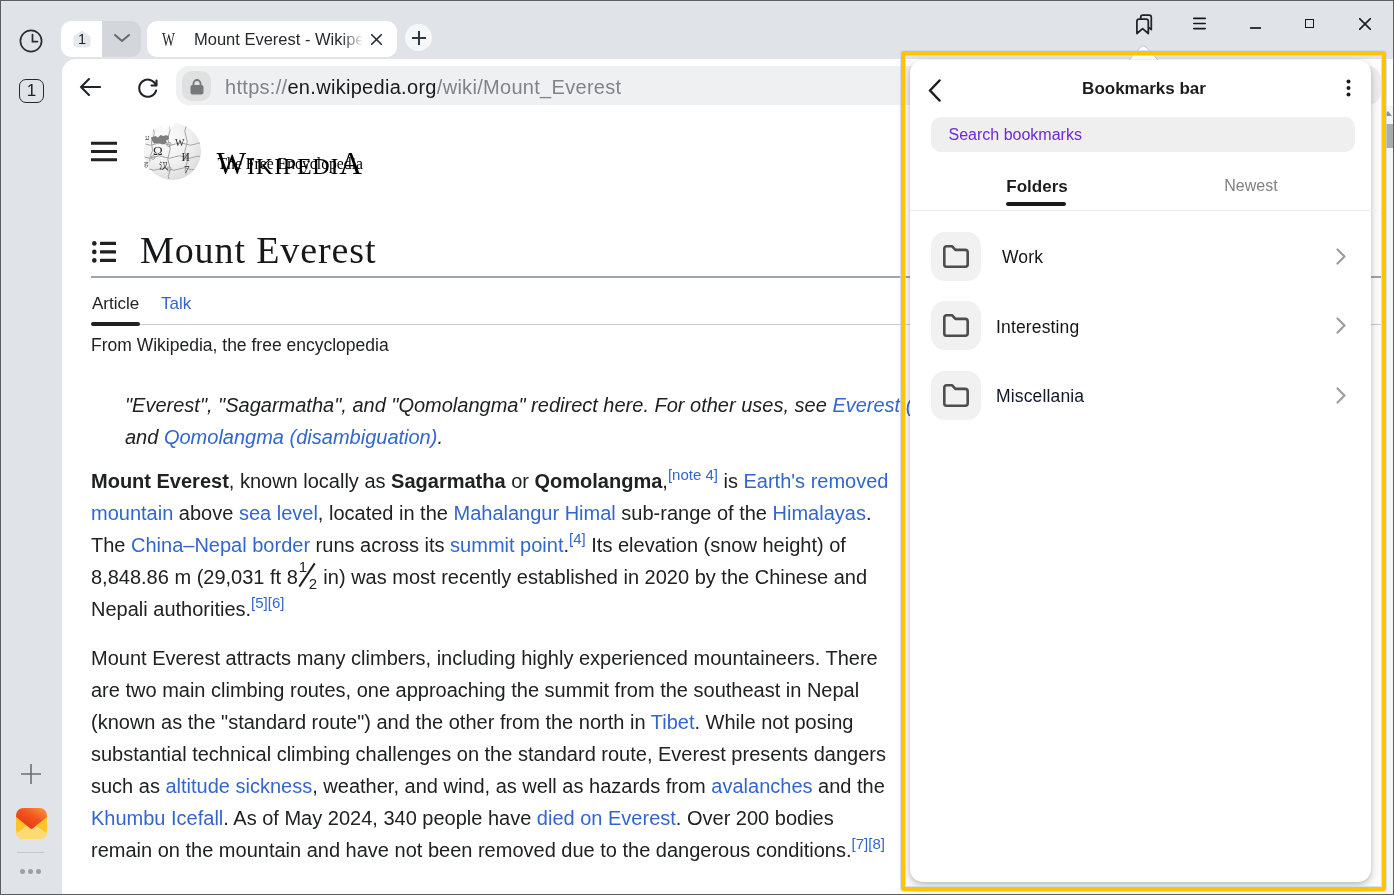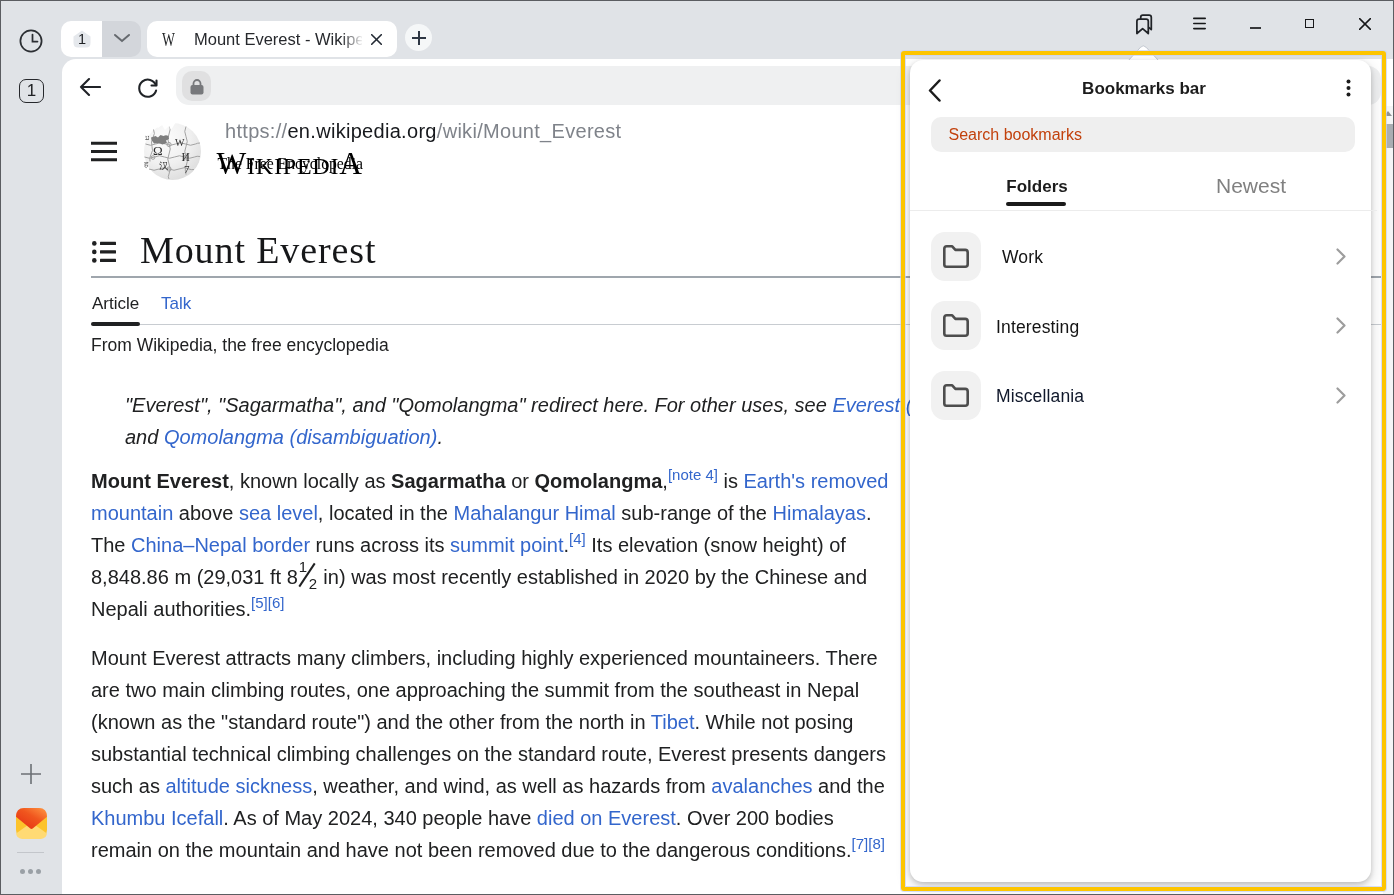--- a/index.html
+++ b/index.html
@@ -102,21 +102,21 @@
   <svg class="abs" style="left:137px;top:77px;" width="21" height="22" viewBox="0 0 21 22" fill="none" stroke="#202327" stroke-width="2.1" stroke-linecap="round">
       <path d="M18.9 8.2 A 8.6 8.6 0 1 0 19.1 13.5"></path>
       <path d="M19.5 3.5 v5 h-5" stroke-linejoin="round"></path>
     </svg>
   <div class="abs" style="left:176px;top:65.6px;width:1205px;height:39.7px;background:#eff0f1;border-radius:13px;"></div>
   <div class="abs" style="left:182px;top:71.3px;width:29.3px;height:29.3px;background:#e0e0e1;border-radius:10px;"></div>
   <svg class="abs" style="left:189.5px;top:78.5px;" width="14" height="16" viewBox="0 0 14 16" fill="#77787b">
       <rect x="0.5" y="6" width="13" height="9.5" rx="2"></rect>
       <path d="M3.5 7 V4.5 a3.5 3.5 0 0 1 7 0 V7" fill="none" stroke="#77787b" stroke-width="1.8"></path>
     </svg>
-  <div class="abs" style="left:225px;top:69.8px;line-height:34px;font-size:20px;letter-spacing:0.3px;color:#7f838a;white-space:nowrap;margin-top:44px;">https://<span style="color:#17191d;">en.wikipedia.org</span>/wiki/Mount_Everest</div>
+  <div class="abs" style="left:225px;top:69.8px;line-height:34px;font-size:20px;letter-spacing:0.3px;color:#7f838a;white-space:nowrap;">https://<span style="color:#17191d;">en.wikipedia.org</span>/wiki/Mount_Everest</div>
 </div>
 
 <div class="abs" style="left:1383px;top:106px;width:10px;height:788px;background:#f4f5f6;">
   <svg class="abs" style="left:1px;top:5px;" width="8" height="5" viewBox="0 0 8 5" fill="#8f9398">
       <path d="M4 0 L8 5 H0 Z"></path>
     </svg>
   <div class="abs" style="left:0px;top:18px;width:10px;height:24px;background:#a9adb2;"></div>
 </div>
 
 <div class="abs" id="content">
@@ -216,24 +216,24 @@
       <path d="M11.5 1.5 L2 11.5 L11.5 21.5"></path>
     </svg>
   <div class="abs" style="left:1px;top:19.8px;width:466px;line-height:20px;text-align:center;font-size:17px;font-weight:bold;color:#1c1c1c;">Bookmarks bar</div>
   <svg class="abs" style="left:434px;top:19px;" width="9" height="20" viewBox="0 0 9 20">
       <circle cx="4.5" cy="2.4" r="2" fill="#1c1c1c"></circle>
       <circle cx="4.5" cy="9" r="2" fill="#1c1c1c"></circle>
       <circle cx="4.5" cy="15.6" r="2" fill="#1c1c1c"></circle>
     </svg>
 
   <div class="abs" style="left:20.5px;top:57px;width:424.5px;height:35.5px;background:#efefef;border-radius:10px;"></div>
-  <div class="abs" style="left:38.5px;top:57px;height:35.5px;line-height:35.5px;font-size:16px;color:#c2410c;">Search bookmarks</div>
+  <div class="abs" style="left:38.5px;top:57px;height:35.5px;line-height:35.5px;font-size:16px;color:#6d28d9;">Search bookmarks</div>
 
   <div class="abs" style="left:20.5px;top:117px;width:213px;line-height:20px;text-align:center;font-size:17px;font-weight:bold;color:#1c1c1c;">Folders</div>
-  <div class="abs" style="left:235px;top:116.5px;width:212px;line-height:20px;text-align:center;font-size:21px;color:#808080;">Newest</div>
+  <div class="abs" style="left:235px;top:116.5px;width:212px;line-height:20px;text-align:center;font-size:16px;color:#808080;">Newest</div>
   <div class="abs" style="left:95.5px;top:142.5px;width:60px;height:4px;background:#1a1a1a;border-radius:2px;"></div>
   <div class="abs" style="left:0;top:150px;width:466.5px;height:1px;background:#ececec;"></div>
 
   <div class="abs" style="left:21px;top:172px;width:50px;height:49px;background:#f1f1f1;border-radius:14px;"></div>
   <svg class="abs" style="left:33px;top:185px;" width="26" height="23" viewBox="0 0 26 23" fill="none" stroke="#4d4d4d" stroke-width="2.6" stroke-linejoin="round">
       <path d="M1.3 19.5 V3.8 Q1.3 1.3 3.8 1.3 H9.2 L12.4 4.9 H22.2 Q24.7 4.9 24.7 7.4 V19.2 Q24.7 21.7 22.2 21.7 H3.5 Q1.3 21.7 1.3 19.5 Z"></path>
     </svg>
   <div class="abs" style="left:86px;top:187.5px;line-height:20px;font-size:17.5px;letter-spacing:0.15px;color:#141414;margin-left:6px;">Work</div>
   <svg class="abs" style="left:1427px;top:248px;" width="0" height="0"></svg>
   <svg class="abs" style="left:426px;top:188px;" width="10" height="17" viewBox="0 0 10 17" fill="none" stroke="#9d9d9d" stroke-width="2.2" stroke-linecap="round" stroke-linejoin="round">

